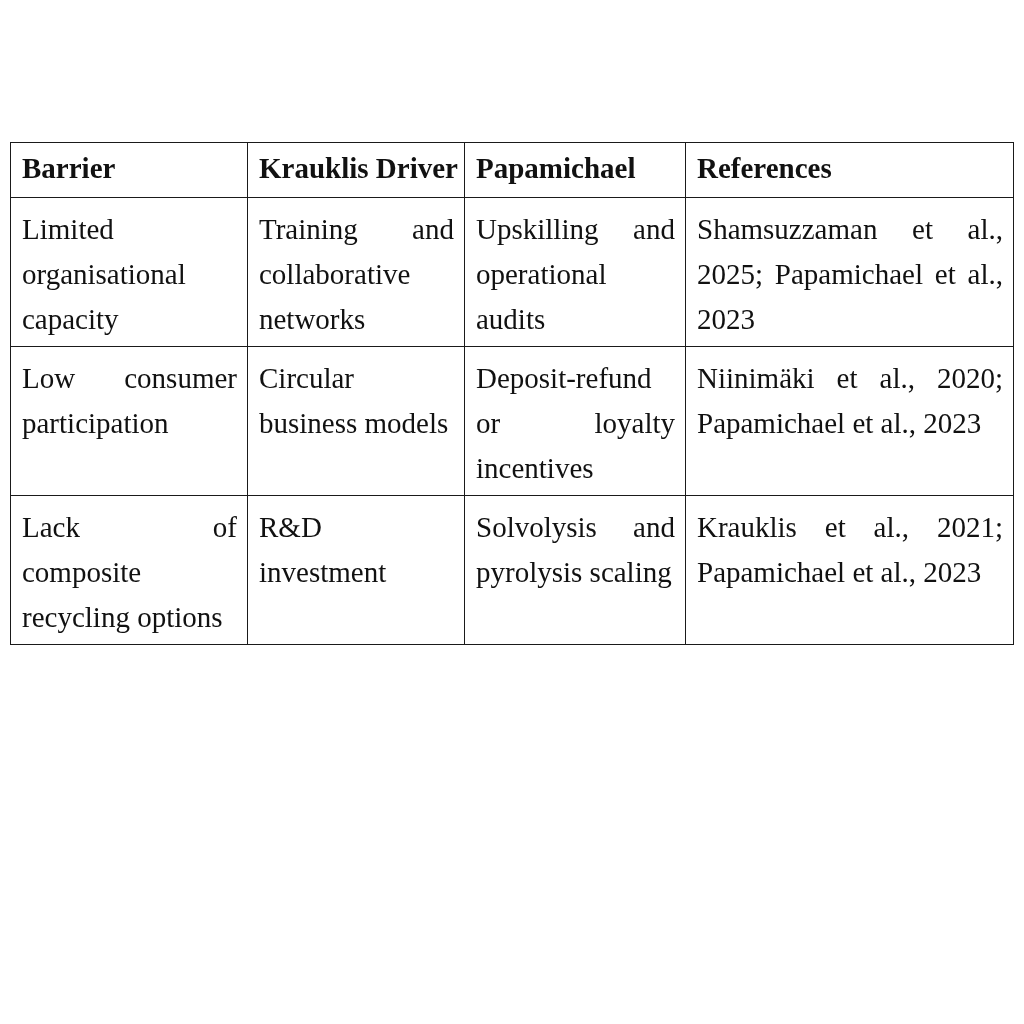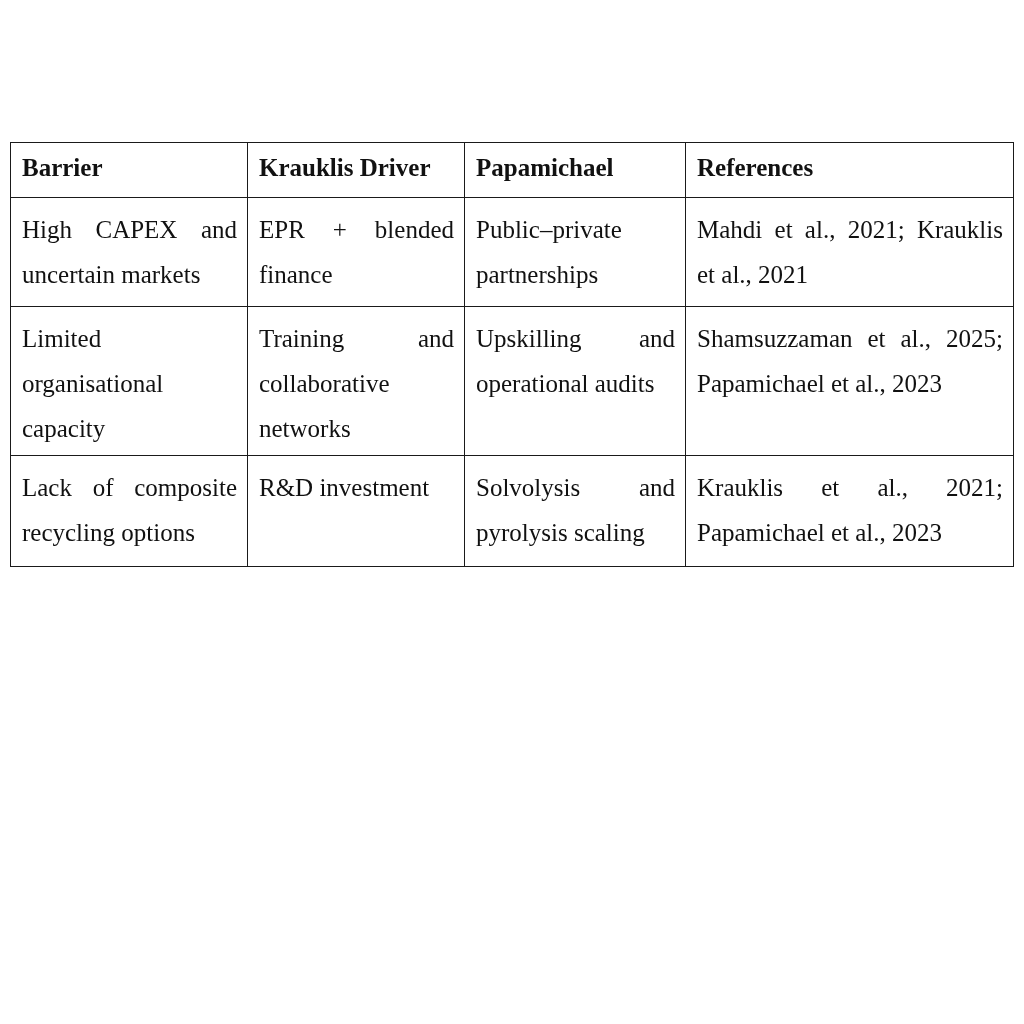--- a/index.html
+++ b/index.html
@@ -39,21 +39,21 @@
   #barrier-table col.c1 { width: 237px; }
   #barrier-table col.c2 { width: 217px; }
   #barrier-table col.c3 { width: 221px; }
   #barrier-table col.c4 { width: 328px; }
 
   #barrier-table th,
   #barrier-table td {
     border: 1.6px solid #1a1a1a;
     vertical-align: top;
     padding: 9px 10px 4px 11px;
-    font-size: 25px;
+    font-size: 29px;
     line-height: 45px;
     text-align: justify;
     text-justify: inter-word;
     word-wrap: break-word;
     overflow-wrap: break-word;
     hyphens: none;
     background: #ffffff;
   }
 
   #barrier-table thead th {
@@ -89,31 +89,31 @@
     </colgroup>
     <thead>
       <tr>
         <th>Barrier</th>
         <th>Krauklis Driver</th>
         <th>Papamichael</th>
         <th>References</th>
       </tr>
     </thead>
     <tbody>
-      <tr data-row="1">
-        <td>High CAPEX and uncertain markets</td>
-        <td>EPR + blended finance</td>
-        <td>Public–private partnerships</td>
-        <td>Mahdi et al., 2021; Krauklis et al., 2021</td>
-      </tr>
       <tr data-row="3">
         <td>Limited organisational capacity</td>
         <td>Training and collaborative networks</td>
         <td>Upskilling and operational audits</td>
         <td>Shamsuzzaman et al., 2025; Papamichael et al., 2023</td>
+      </tr>
+      <tr data-row="4">
+        <td>Low consumer participation</td>
+        <td>Circular business models</td>
+        <td>Deposit-refund or loyalty incentives</td>
+        <td>Niinimäki et al., 2020; Papamichael et al., 2023</td>
       </tr>
       <tr data-row="5">
         <td>Lack of composite recycling options</td>
         <td>R&amp;D investment</td>
         <td>Solvolysis and pyrolysis scaling</td>
         <td>Krauklis et al., 2021; Papamichael et al., 2023</td>
       </tr>
     </tbody>
   </table>
 

